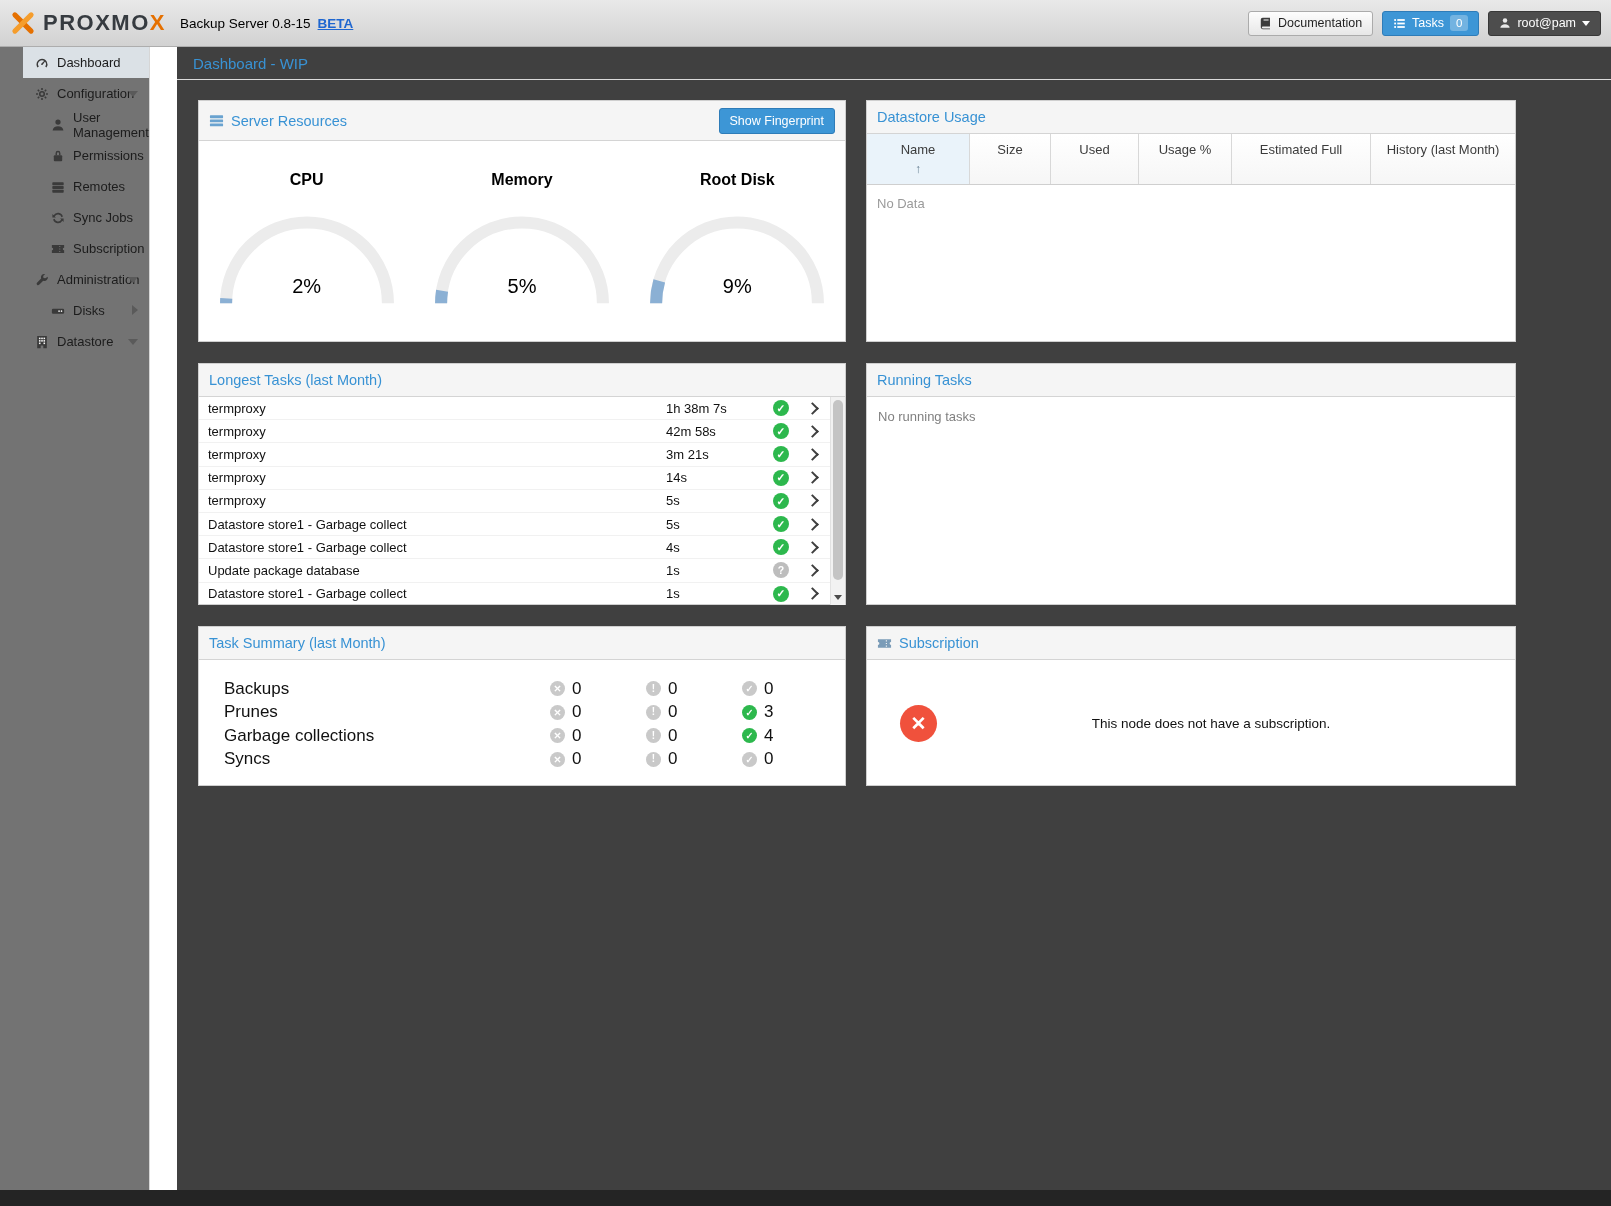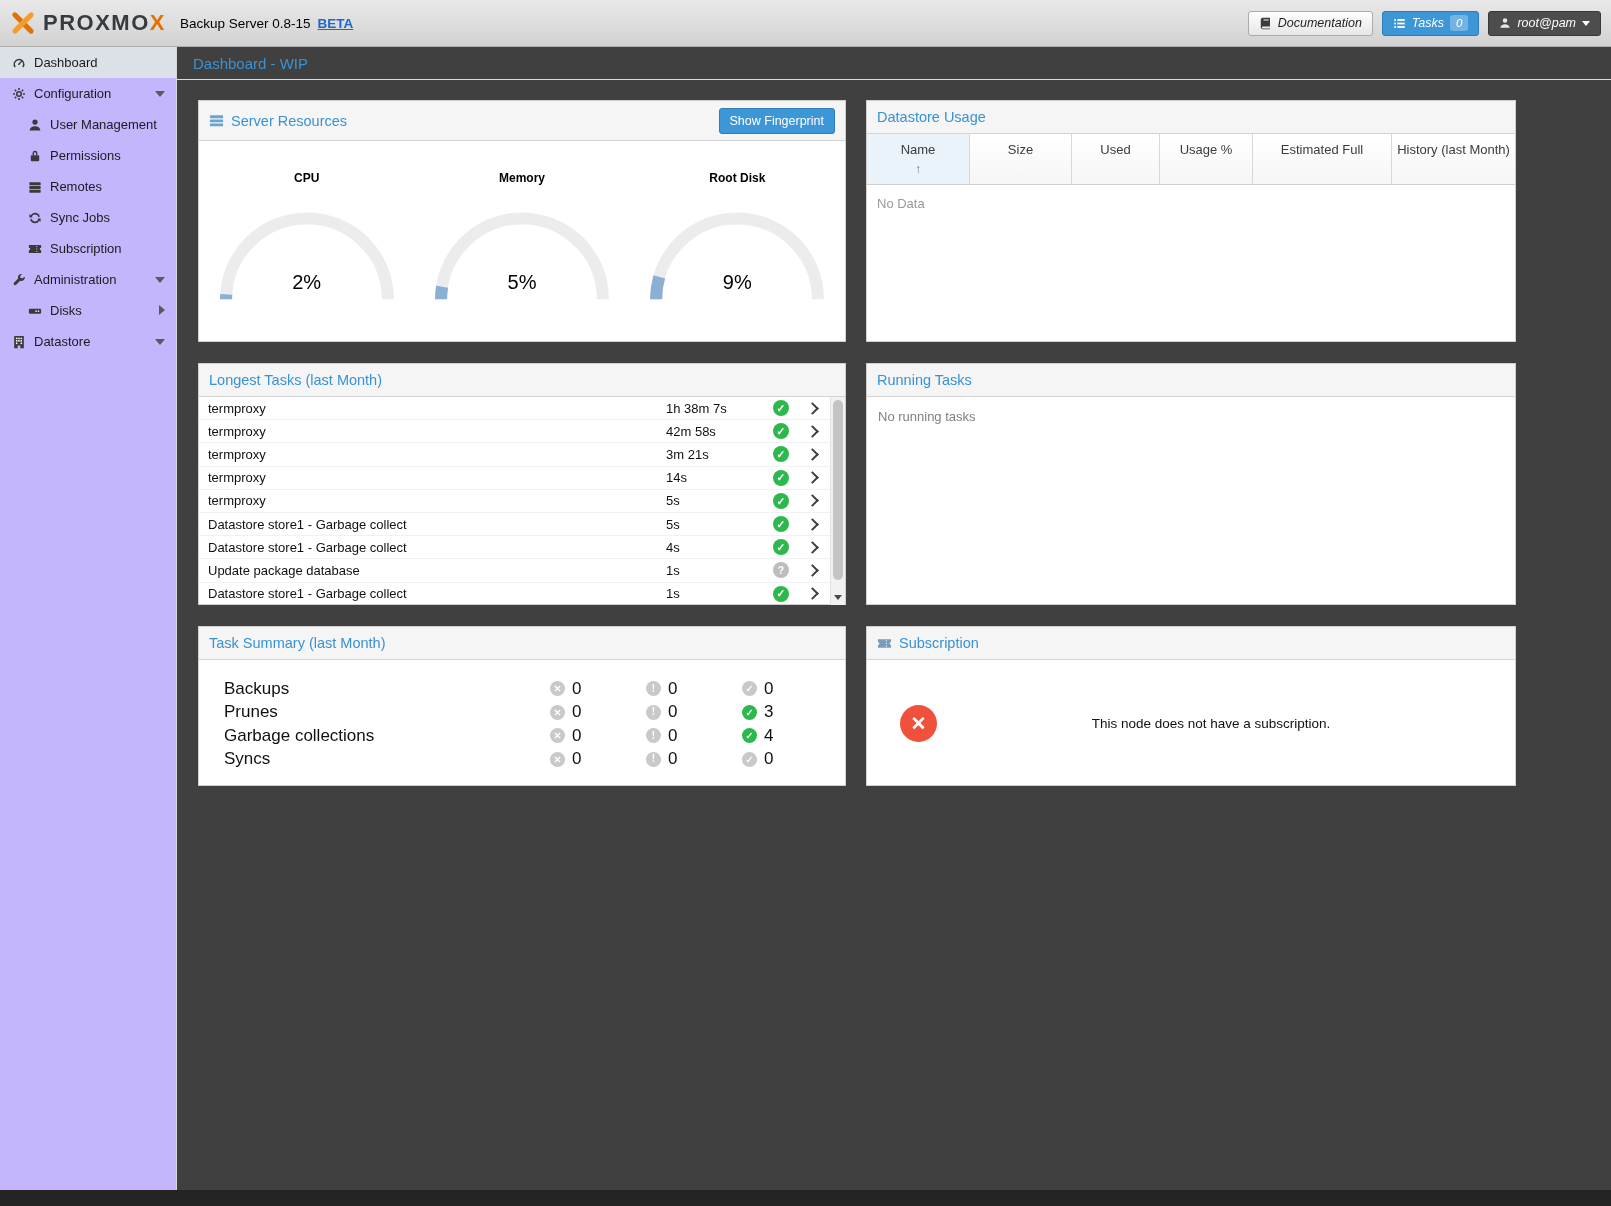--- a/index.html
+++ b/index.html
@@ -17,32 +17,32 @@
 
   
   .topbar{position:absolute;top:0;left:0;right:0;height:47px;background:linear-gradient(#e9e9e9,#d2d2d2);border-bottom:1px solid #adadad;display:flex;align-items:center;padding:0 10px;z-index:5;}
   .logo{display:flex;align-items:center;gap:7px;}
   .logo-mark{width:26px;height:26px;display:block;}
   .logo-text{font-size:22px;font-weight:bold;letter-spacing:1.5px;color:#363b40;line-height:1;}
   .logo-text .accent{color:var(--logo-orange,#e57000);}
   .topbar-sub{margin-left:14px;font-size:13.5px;color:#000;}
   .beta-link{margin-left:7px;font-size:13.5px;color:#1e66d0;text-decoration:underline;cursor:pointer;font-weight:bold;}
   .topbar-right{margin-left:auto;display:flex;gap:9px;align-items:center;}
-  .tb-btn{height:25px;display:flex;align-items:center;gap:6px;padding:0 10px;border-radius:3px;font-size:12.5px;cursor:pointer;white-space:nowrap;font-style:italic;}
+  .tb-btn{height:25px;display:flex;align-items:center;gap:6px;padding:0 10px;border-radius:3px;font-size:12.5px;cursor:pointer;white-space:nowrap;}
   .btn-doc{background:linear-gradient(#fdfdfd,#e7e7e7);border:1px solid #ababab;color:#1f1f1f;}
   .btn-doc svg{width:13px;height:13px;color:#3c3c3c;}
   .btn-tasks{background:var(--button-blue,#3d96d6);border:1px solid #2e7cb8;color:#fff;}
   .btn-tasks svg{width:13px;height:13px;color:#fff;}
   .tasks-badge{background:rgba(255,255,255,.28);border-radius:3px;padding:1px 6px;font-size:11.5px;line-height:1.3;}
   .btn-user{background:#4d4d4d;border:1px solid #383838;color:#fff;}
   .btn-user svg{width:12px;height:12px;color:#e8e8e8;}
   .caret-down-sm{width:0;height:0;border-left:4px solid transparent;border-right:4px solid transparent;border-top:5px solid currentColor;display:inline-block;}
 
   
-  .sidebar{position:absolute;top:47px;left:0;width:177px;bottom:16px;background:#c4b5fd;border-right:1px solid #d6d6d6;}
+  .sidebar{position:absolute;top:47px;left:0;width:150px;bottom:16px;background:#737373;border-right:1px solid #d6d6d6;padding-left:23px;}
   .side-item{height:31px;display:flex;align-items:center;padding:0 10px 0 12px;font-size:13px;color:#1c1c1c;cursor:pointer;position:relative;}
   .side-item.child{padding-left:28px;}
   .side-item.selected{background:#dbe1e6;}
   .side-item .s-ic{width:14px;height:14px;margin-right:8px;color:#3a3a3a;flex:none;}
   .side-caret{position:absolute;right:11px;top:13px;width:0;height:0;border-left:5px solid transparent;border-right:5px solid transparent;border-top:6px solid #5a5a5a;}
   .side-caret.right{top:10px;border-top:5px solid transparent;border-bottom:5px solid transparent;border-left:6px solid #5a5a5a;border-right:none;}
 
   
   .main{position:absolute;left:177px;top:47px;right:0;bottom:16px;background:#404040;}
   .main-titlebar{height:33px;border-bottom:1px solid #dadada;display:flex;align-items:center;padding:0 16px;}
@@ -62,33 +62,33 @@
   .p-ltasks{left:21px;top:283px;width:648px;height:242px;}
   .p-running{left:689px;top:283px;width:650px;height:242px;}
   .p-summary{left:21px;top:546px;width:648px;height:160px;}
   .p-subscription{left:689px;top:546px;width:650px;height:160px;}
 
   .btn-fingerprint{margin-left:auto;background:var(--button-blue,#3d96d6);border:1px solid #2e7cb8;color:#fff;font-size:12.5px;padding:5px 10px;border-radius:3px;cursor:pointer;font-family:"Liberation Sans",sans-serif;}
 
   
   .gauge-row{display:flex;padding-top:30px;}
   .gauge{flex:1;display:flex;flex-direction:column;align-items:center;}
-  .gauge-label{font-size:12px;font-weight:bold;color:#000;margin-bottom:24px;text-align:center;}
+  .gauge-label{font-size:16px;font-weight:bold;color:#000;margin-bottom:24px;text-align:center;}
   .gauge-wrap{position:relative;width:186px;height:100px;}
   .gauge-wrap svg{width:186px;height:97px;display:block;}
   .gauge-track{fill:none;stroke:#ececec;stroke-width:13;}
   .gauge-arc{fill:none;stroke:var(--gauge-fill,#8bb0d4);stroke-width:13;}
   .gauge-value{position:absolute;left:0;right:0;top:62px;text-align:center;font-size:20px;color:#000;}
 
   
   .ds-head{display:flex;border-bottom:1px solid #cfcfcf;}
   .ds-th{border-right:1px solid #d8d8d8;padding:8px 9px;font-size:13px;color:#3c3c3c;background:linear-gradient(#ffffff,#f6f6f6);display:flex;align-items:center;gap:5px;cursor:pointer;white-space:nowrap;overflow:hidden;flex-direction:column;}
   .ds-th.sorted{background:#eaf3fa;}
   .ds-th:last-child{border-right:none;}
-  .w0{width:103px;}.w1{width:102px;}.w2{width:88px;}.w3{width:93px;}.w4{width:139px;}.w5{flex:1;}
+  .w0{width:103px;}.w1{width:81px;}.w2{width:88px;}.w3{width:93px;}.w4{width:139px;}.w5{flex:1;}
   .sort-arrow{color:#667e92;font-size:12px;}
   .empty-text{padding:11px 10px;color:#9a9a9a;font-size:13px;}
 
   
   .grid-body{position:relative;height:208px;overflow:hidden;}
   .task-row{height:23.2px;display:flex;align-items:center;border-bottom:1px solid #f1f1f1;font-size:13px;color:#111;padding-right:15px;cursor:pointer;}
   .t-name{flex:1;padding-left:9px;white-space:nowrap;overflow:hidden;}
   .t-dur{width:100px;}
   .t-status{width:30px;display:flex;justify-content:center;}
   .t-chevron{width:34px;display:flex;justify-content:center;cursor:pointer;}

